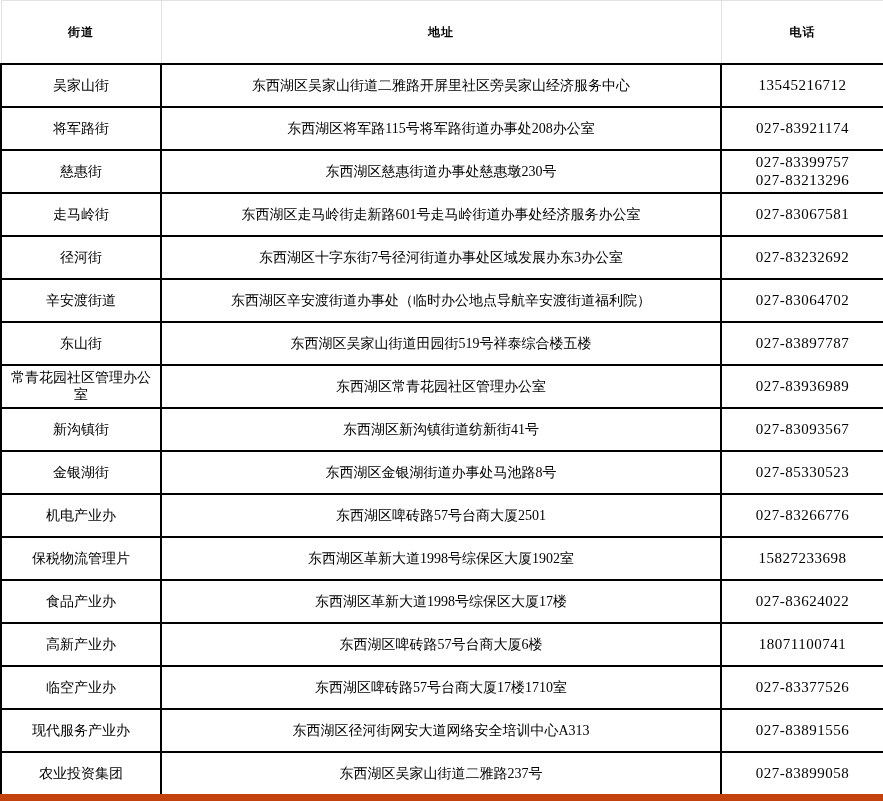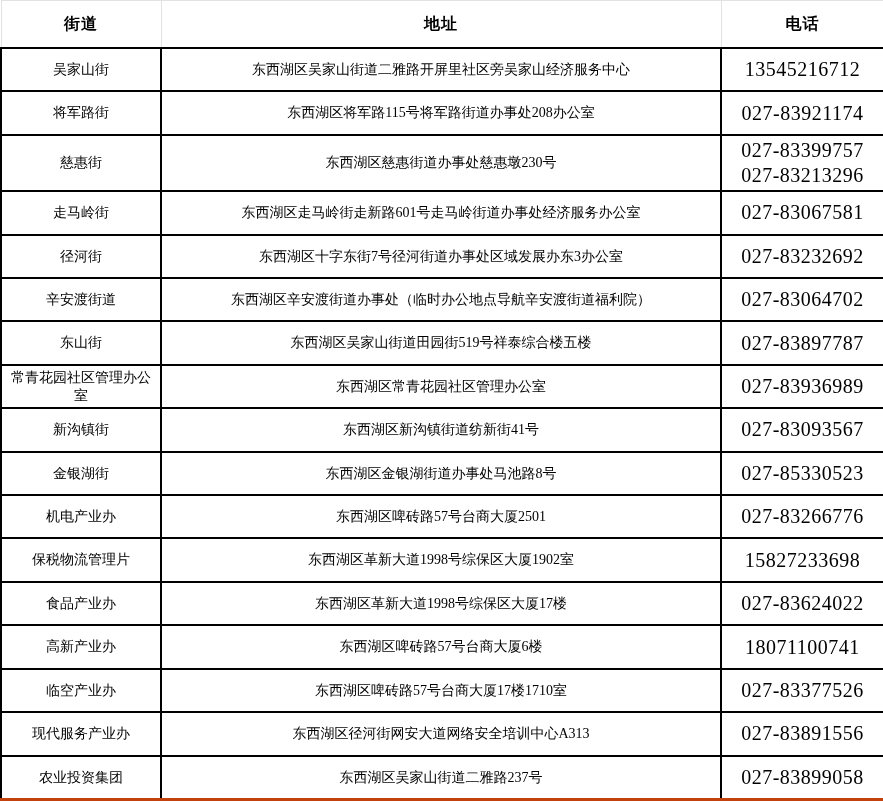--- a/index.html
+++ b/index.html
@@ -18,47 +18,47 @@
     width: 883px;
     height: 801px;
     background: #ffffff;
   }
   col.col-street  { width: 160px; }
   col.col-address { width: 560px; }
   col.col-phone   { width: 163px; }
 
   thead th {
     height: 38px;
-    font-size: 16px;
+    font-size: 12px;
     font-weight: bold;
     text-align: center;
     vertical-align: middle;
     border: 1px solid #e2e2e2;
     border-bottom: 2px solid #000000;
-    padding: 4px;
+    padding: 12px;
     letter-spacing: 1px;
   }
   tbody td {
     height: 38px;
     font-size: 14px;
     text-align: center;
     vertical-align: middle;
     border: 2px solid #000000;
     padding: 0 4px;
     line-height: 1.25;
     white-space: pre-line;
     overflow: hidden;
     margin-top: 41px;
   }
   tbody td.phone-cell {
-    font-size: 20px;
+    font-size: 15px;
     letter-spacing: 0.5px;
   }
   tbody tr:last-child td {
-    border-bottom: 3px solid #c2410c;
+    border-bottom: 7px solid #c2410c;
   }
 </style>
 </head>
 <body>
 
 <table class="contact-table">
   <colgroup>
     <col class="col-street">
     <col class="col-address">
     <col class="col-phone">

